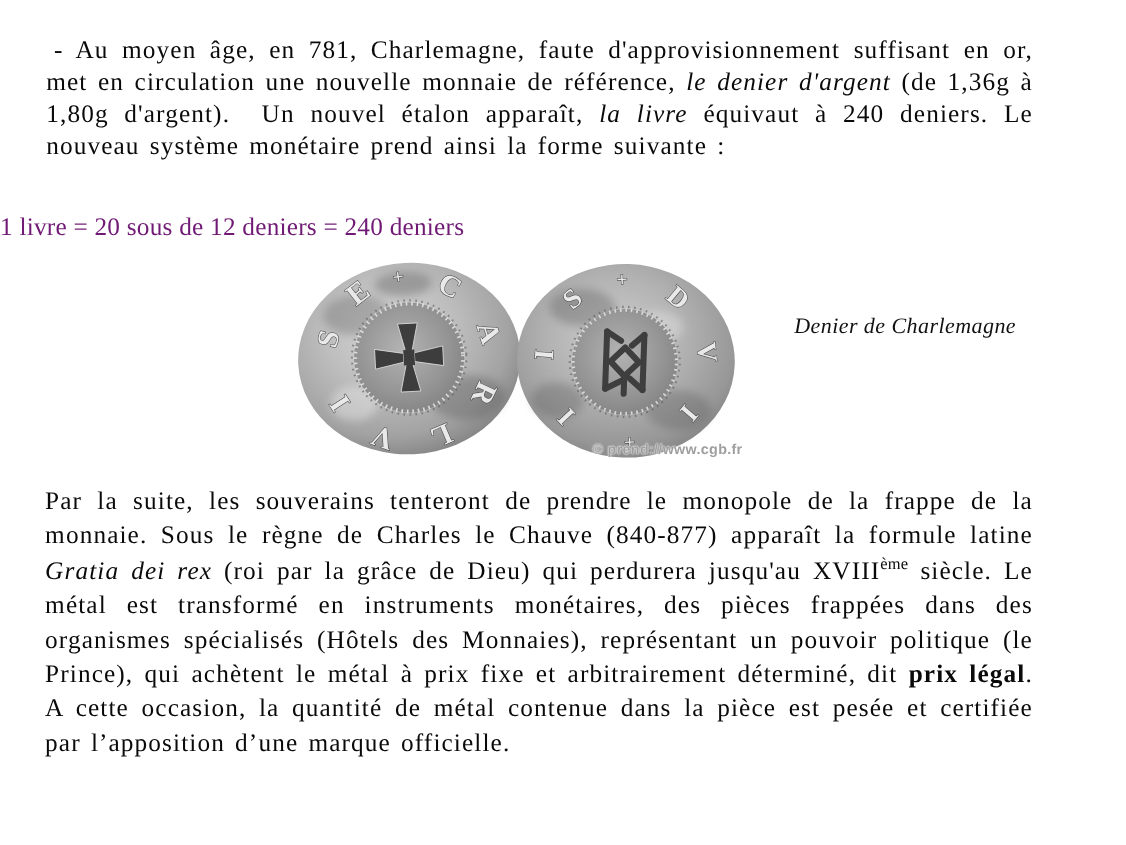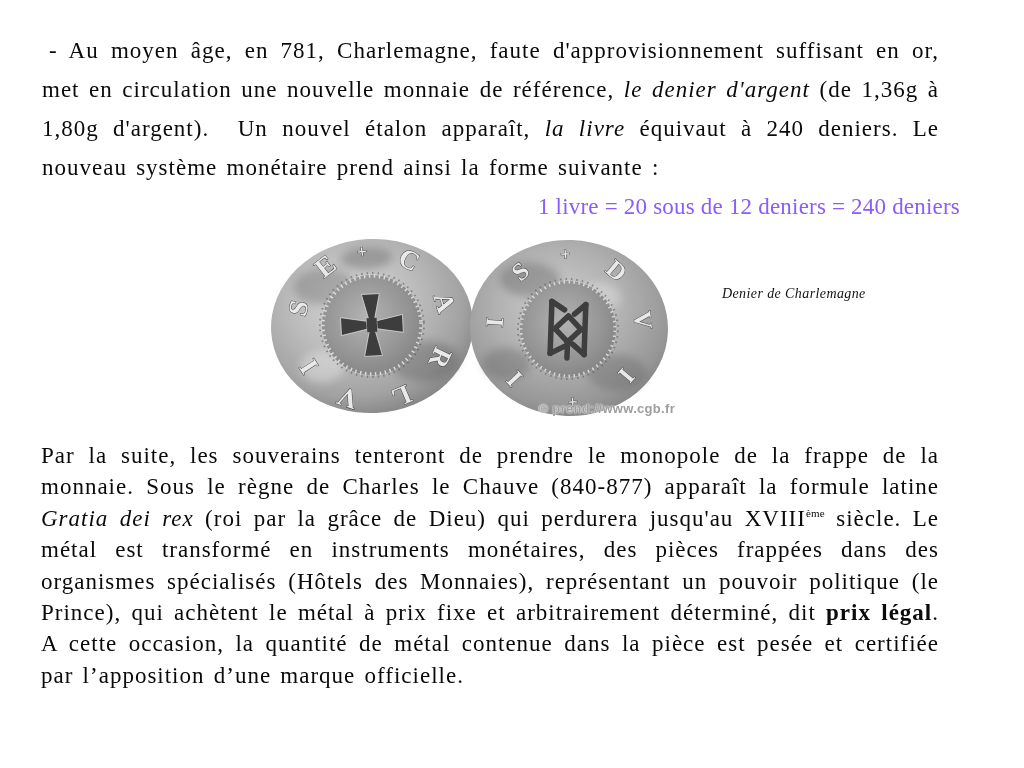--- a/index.html
+++ b/index.html
@@ -8,58 +8,58 @@
     background:#ffffff;
     color:#000000;
     font-family:"Liberation Serif", serif;
     position:relative;
     overflow:hidden;
   }
   .para {
     position:absolute;
     margin:0;
     font-size:23px;
-    line-height:39px;
+    line-height:29px;
     text-align:justify;
     letter-spacing:1px;
     word-spacing:2.5px;
     color:#0a0a0a;
   }
   .para-intro { left:42px; top:31px;  width:897px; text-indent:7px; }
   .para-body  { left:41px; top:440px; width:898px; line-height:31.4px; }
   .formula {
     position:absolute;
     left:0; top:194px; width:960px;
     font-size:23px;
     letter-spacing:0.2px;
-    text-align:right;
-    color:#8b5cf6;
+    text-align:left;
+    color:#701a75;
   }
   .ital { font-style:italic; }
   .bold-underline { font-weight:bold; }
-  sup.ord { font-size:11px; vertical-align:super; line-height:0; letter-spacing:0.2px; }
+  sup.ord { font-size:15px; vertical-align:super; line-height:0; letter-spacing:0.2px; }
   .coin-figure {
     position:absolute;
     left:268px; top:236px;
     width:408px; height:182px;
   }
   .watermark {
     position:absolute;
     right:1px; bottom:2px;
     font-family:"Liberation Sans", sans-serif;
     font-size:13px;
     font-weight:bold;
     color:#9e9e9e;
     text-shadow:0 0 2px #ffffff, 0 0 1px #ffffff;
     letter-spacing:0.3px;
   }
   .figure-caption {
     position:absolute;
     left:722px; top:286px;
-    font-size:14px;
+    font-size:20px;
     font-style:italic;
     color:#111111;
     letter-spacing:0.4px;
   }
   .coin-letter {
     font-family:"Liberation Serif", serif;
     font-weight:bold;
     fill:#e9e9e9;
     stroke:#3c3c3c;
     stroke-width:0.9px;

